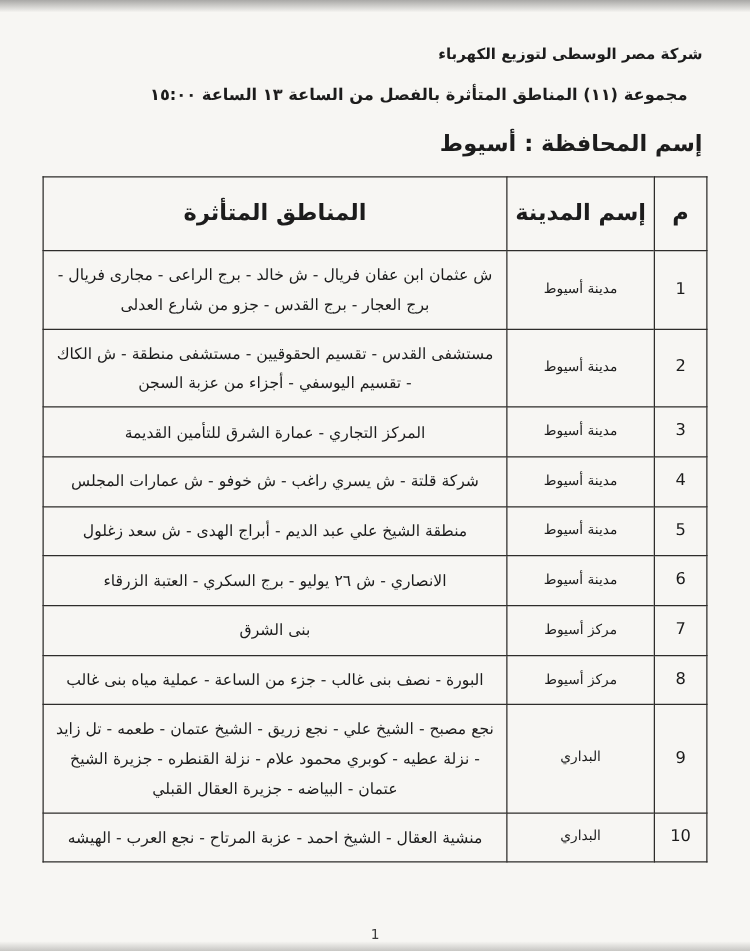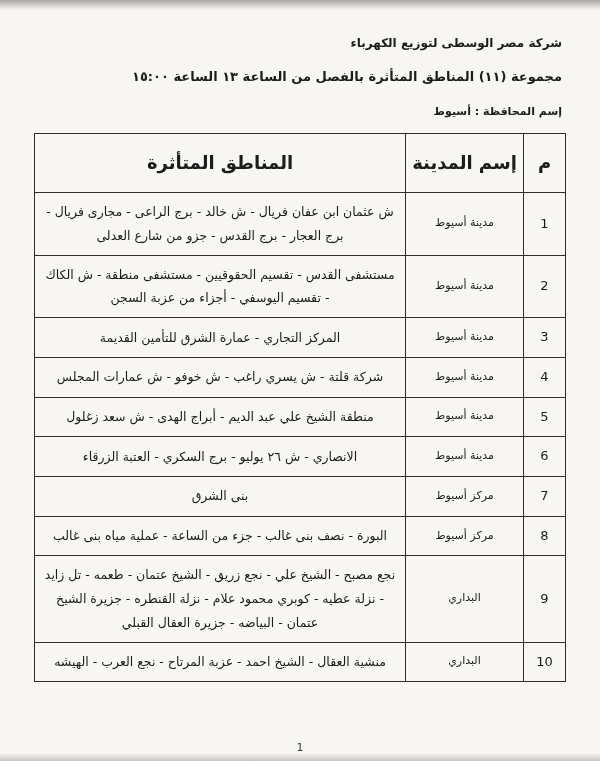--- a/index.html
+++ b/index.html
@@ -17,22 +17,22 @@
     pointer-events:none;
   }
   .scan-bottom{
     position:absolute;bottom:0;left:0;width:100%;height:8px;
     background:linear-gradient(to top,#c6c5c2,rgba(247,246,243,0));
     pointer-events:none;
   }
   .page{padding:24px 34px 0 34px;}
   .hdr{text-align:right;font-weight:bold;}
   .hdr .line1{font-size:12px;margin:12px 4px 0 0;}
-  .hdr .line2{font-size:13px;margin:19px 4px 0 0;letter-spacing:.2px;}
-  .hdr .line3{font-size:11px;margin:21px 4px 15px 0;}
+  .hdr .line2{font-size:13px;margin:19px 16px 0 0;letter-spacing:.2px;}
+  .hdr .line3{font-size:18px;margin:21px 4px 15px 0;}
   table{
     width:100%;border-collapse:collapse;table-layout:fixed;
   }
   th,td{
     border:1.2px solid #2e2d2b;
     text-align:center;vertical-align:middle;
     padding:7px 9px;font-size:12.5px;line-height:1.9;
     word-wrap:break-word;
   }
   thead th{font-weight:bold;font-size:18px;padding:12px 6px;}

